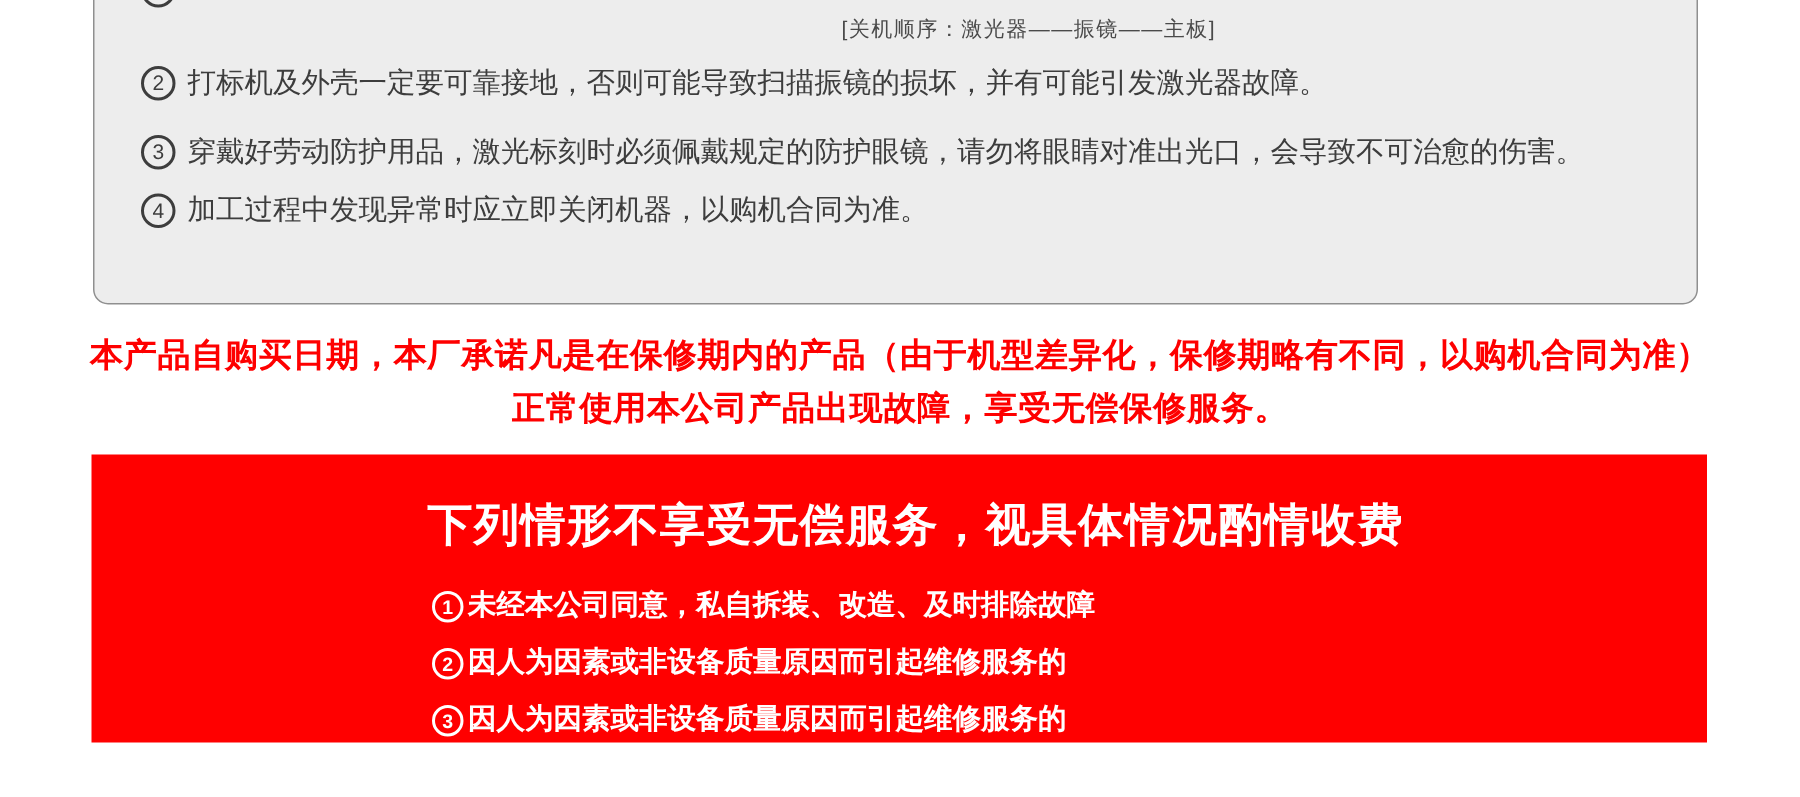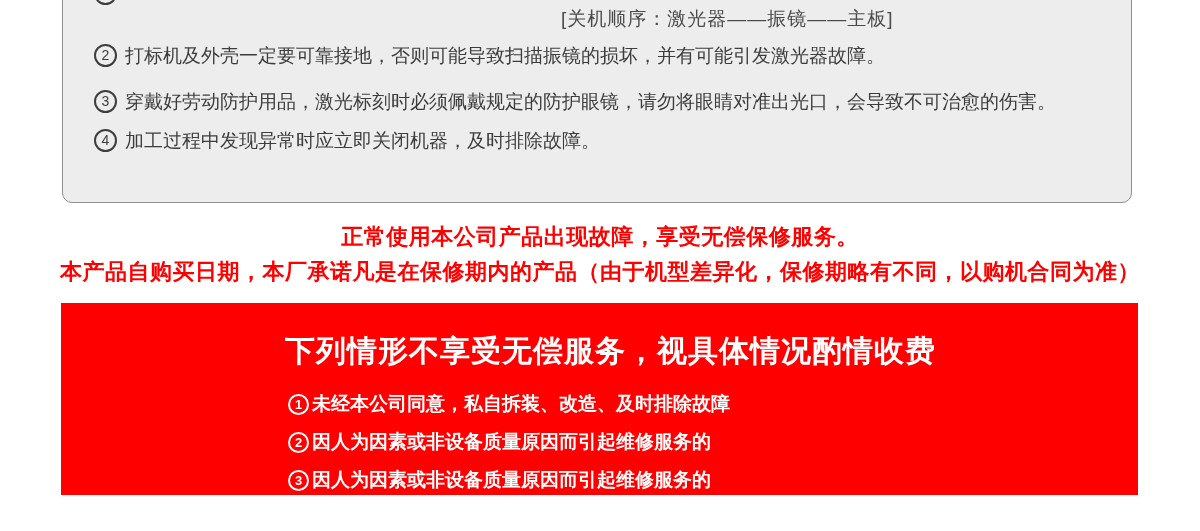--- a/index.html
+++ b/index.html
@@ -22,21 +22,21 @@
   }
   .notice-box .inner { position:absolute; left:0; top:0; right:0; bottom:0; }
   .partial-circle {
     position:absolute; left:31px; top:7px;
     width:23px; height:23px;
     border:2px solid #3d3d3d; border-radius:50%;
     color:#3d3d3d; font-size:14px; line-height:19px; text-align:center;
   }
   .shutdown-line {
     position:absolute; left:498px; top:33px;
-    color:#4a4a4a; font-size:19px; line-height:22px;
+    color:#4a4a4a; font-size:14px; line-height:22px;
     white-space:nowrap; letter-spacing:1px;
   }
   .notice-item {
     position:absolute; left:31px;
     color:#3d3d3d; font-size:19px; line-height:23px;
     white-space:nowrap;
     display:flex; align-items:center;
   }
   .notice-item .circ {
     flex:none;
@@ -101,28 +101,28 @@
     <div class="notice-item ni-2">
       <span class="circ">2</span>
       <span>打标机及外壳一定要可靠接地，否则可能导致扫描振镜的损坏，并有可能引发激光器故障。</span>
     </div>
     <div class="notice-item ni-3">
       <span class="circ">3</span>
       <span>穿戴好劳动防护用品，激光标刻时必须佩戴规定的防护眼镜，请勿将眼睛对准出光口，会导致不可治愈的伤害。</span>
     </div>
     <div class="notice-item ni-4">
       <span class="circ">4</span>
-      <span>加工过程中发现异常时应立即关闭机器，及时排除故障。</span>
+      <span>加工过程中发现异常时应立即关闭机器，以购机合同为准。</span>
     </div>
   </div>
 </div>
 
 <div class="warranty">
+  <div>本产品自购买日期，本厂承诺凡是在保修期内的产品（由于机型差异化，保修期略有不同，以购机合同为准）</div>
   <div>正常使用本公司产品出现故障，享受无偿保修服务。</div>
-  <div>本产品自购买日期，本厂承诺凡是在保修期内的产品（由于机型差异化，保修期略有不同，以购机合同为准）</div>
 </div>
 
 <div class="paid-box">
   <div class="paid-title">下列情形不享受无偿服务，视具体情况酌情收费</div>
 
   <div class="paid-item pi-1">
     <span class="circ">1</span>
     <span>未经本公司同意，私自拆装、改造、及时排除故障</span>
   </div>
   <div class="paid-item pi-2">

